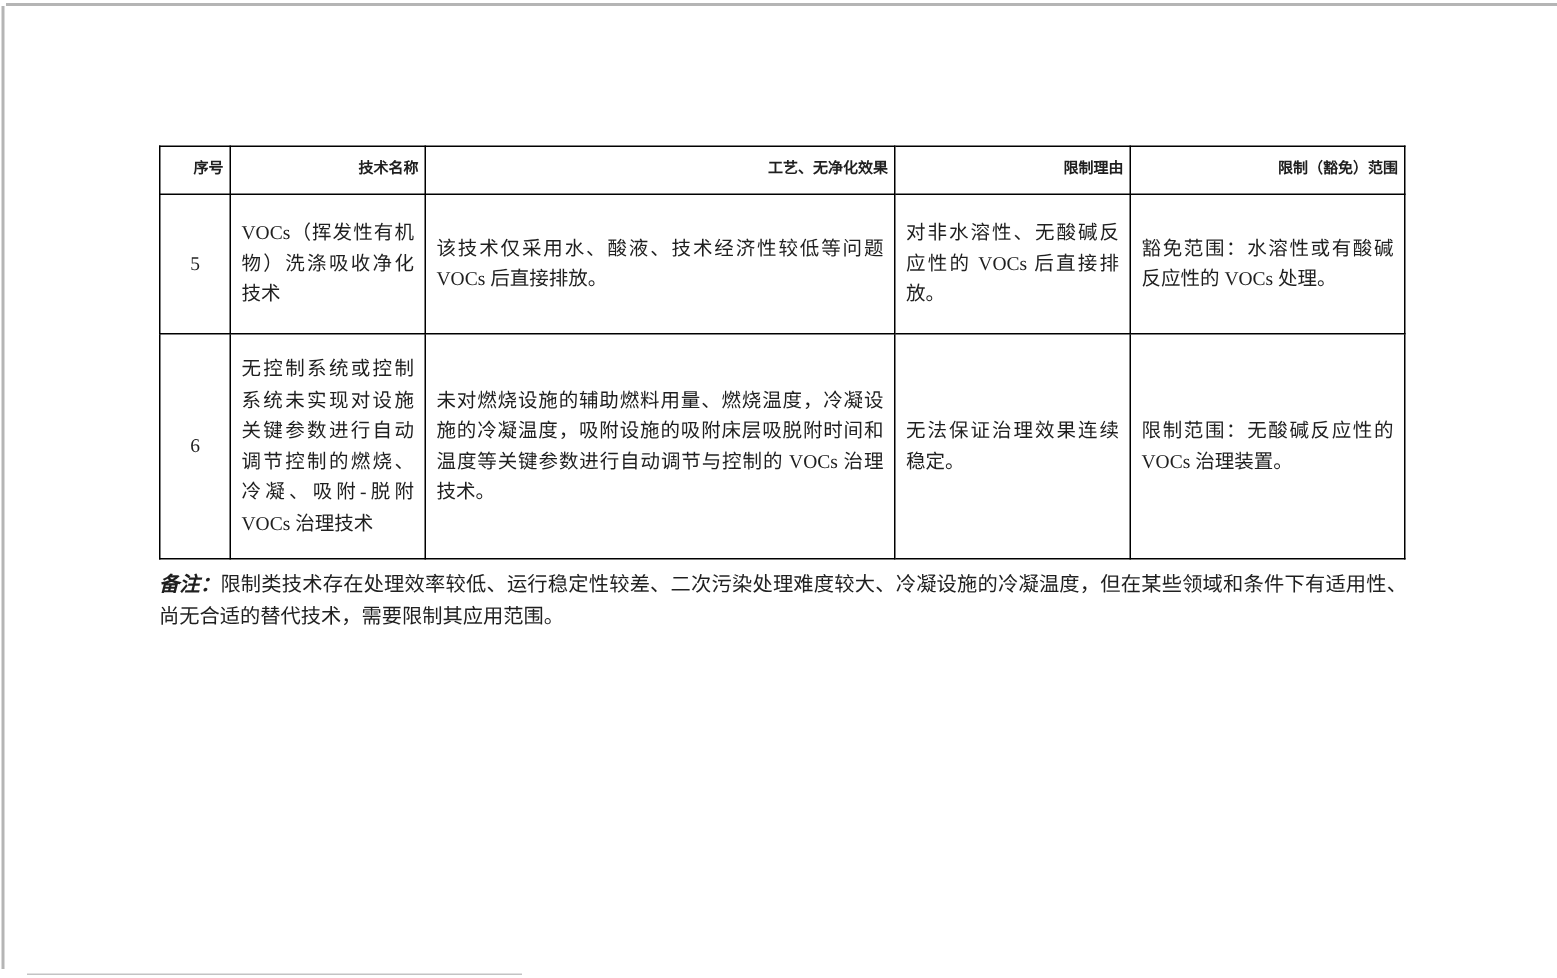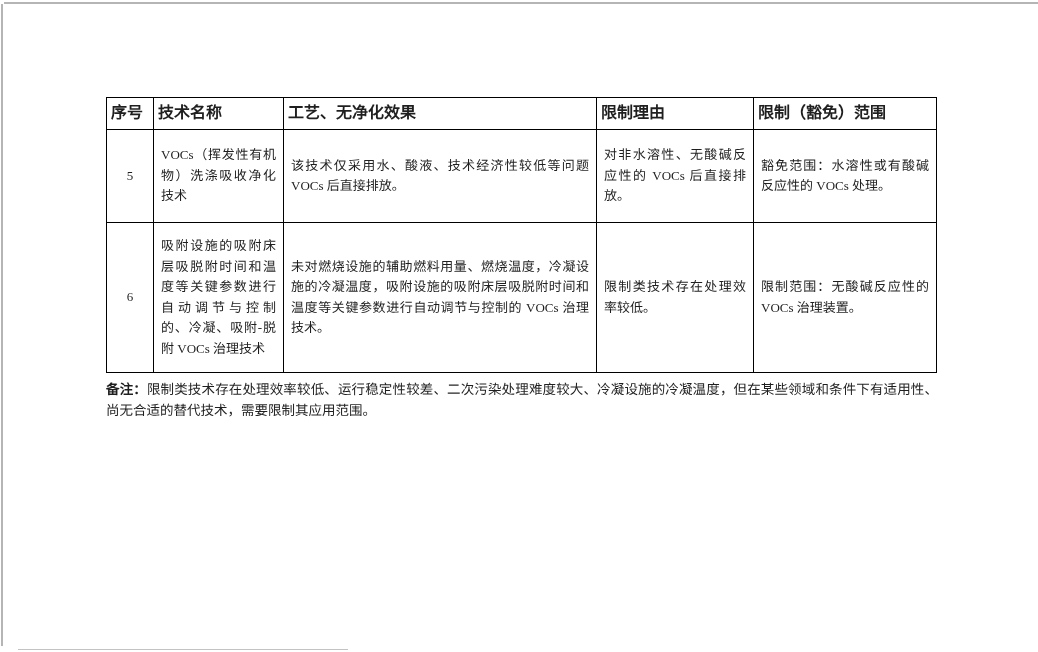--- a/index.html
+++ b/index.html
@@ -31,40 +31,40 @@
     font-size: 13px;
     line-height: 20.5px;
     padding: 4px 7px;
     vertical-align: middle;
     overflow: hidden;
   }
   .doc-table thead tr { height: 32px; }
   .doc-table tr.row-a { height: 93px; }
   .doc-table tr.row-b { height: 150px; }
   .doc-table th {
-    font-size: 16px;
+    font-size: 10px;
     font-weight: bold;
-    text-align: left;
+    text-align: right;
     padding: 2px 4px;
   }
   td.c-idx { text-align: center; }
   td.c-name, td.c-intro, td.c-reason, td.c-scope {
     text-align: justify;
   }
 
   .note {
     position: absolute;
     left: 106px;
     top: 379px;
     width: 832px;
     font-size: 13.5px;
     line-height: 21px;
     text-align: justify;
   }
-  .note .note-label { font-weight: bold; }
+  .note .note-label { font-weight: bold; font-style: italic; }
 </style>
 </head>
 <body>
 
 <div class="edge edge-top"></div>
 <div class="edge edge-left"></div>
 <div class="edge edge-bottom"></div>
 
 <table class="doc-table">
   <colgroup>
@@ -86,21 +86,21 @@
   <tbody>
     <tr class="row-a">
       <td class="c-idx">5</td>
       <td class="c-name">VOCs（挥发性有机物）洗涤吸收净化技术</td>
       <td class="c-intro">该技术仅采用水、酸液、技术经济性较低等问题 VOCs 后直接排放。</td>
       <td class="c-reason">对非水溶性、无酸碱反应性的 VOCs 后直接排放。</td>
       <td class="c-scope">豁免范围：水溶性或有酸碱反应性的 VOCs 处理。</td>
     </tr>
     <tr class="row-b">
       <td class="c-idx">6</td>
-      <td class="c-name">吸附设施的吸附床层吸脱附时间和温度等关键参数进行自动调节与控制的、冷凝、吸附-脱附 VOCs 治理技术</td>
+      <td class="c-name">无控制系统或控制系统未实现对设施关键参数进行自动调节控制的燃烧、冷凝、吸附-脱附 VOCs 治理技术</td>
       <td class="c-intro">未对燃烧设施的辅助燃料用量、燃烧温度，冷凝设施的冷凝温度，吸附设施的吸附床层吸脱附时间和温度等关键参数进行自动调节与控制的 VOCs 治理技术。</td>
-      <td class="c-reason">限制类技术存在处理效率较低。</td>
+      <td class="c-reason">无法保证治理效果连续稳定。</td>
       <td class="c-scope">限制范围：无酸碱反应性的 VOCs 治理装置。</td>
     </tr>
   </tbody>
 </table>
 
 <p class="note"><span class="note-label">备注：</span><span>限制类技术存在处理效率较低、运行稳定性较差、二次污染处理难度较大、冷凝设施的冷凝温度，但在某些领域和条件下有适用性、尚无合适的替代技术，需要限制其应用范围。</span></p>
 
 </body></html>

